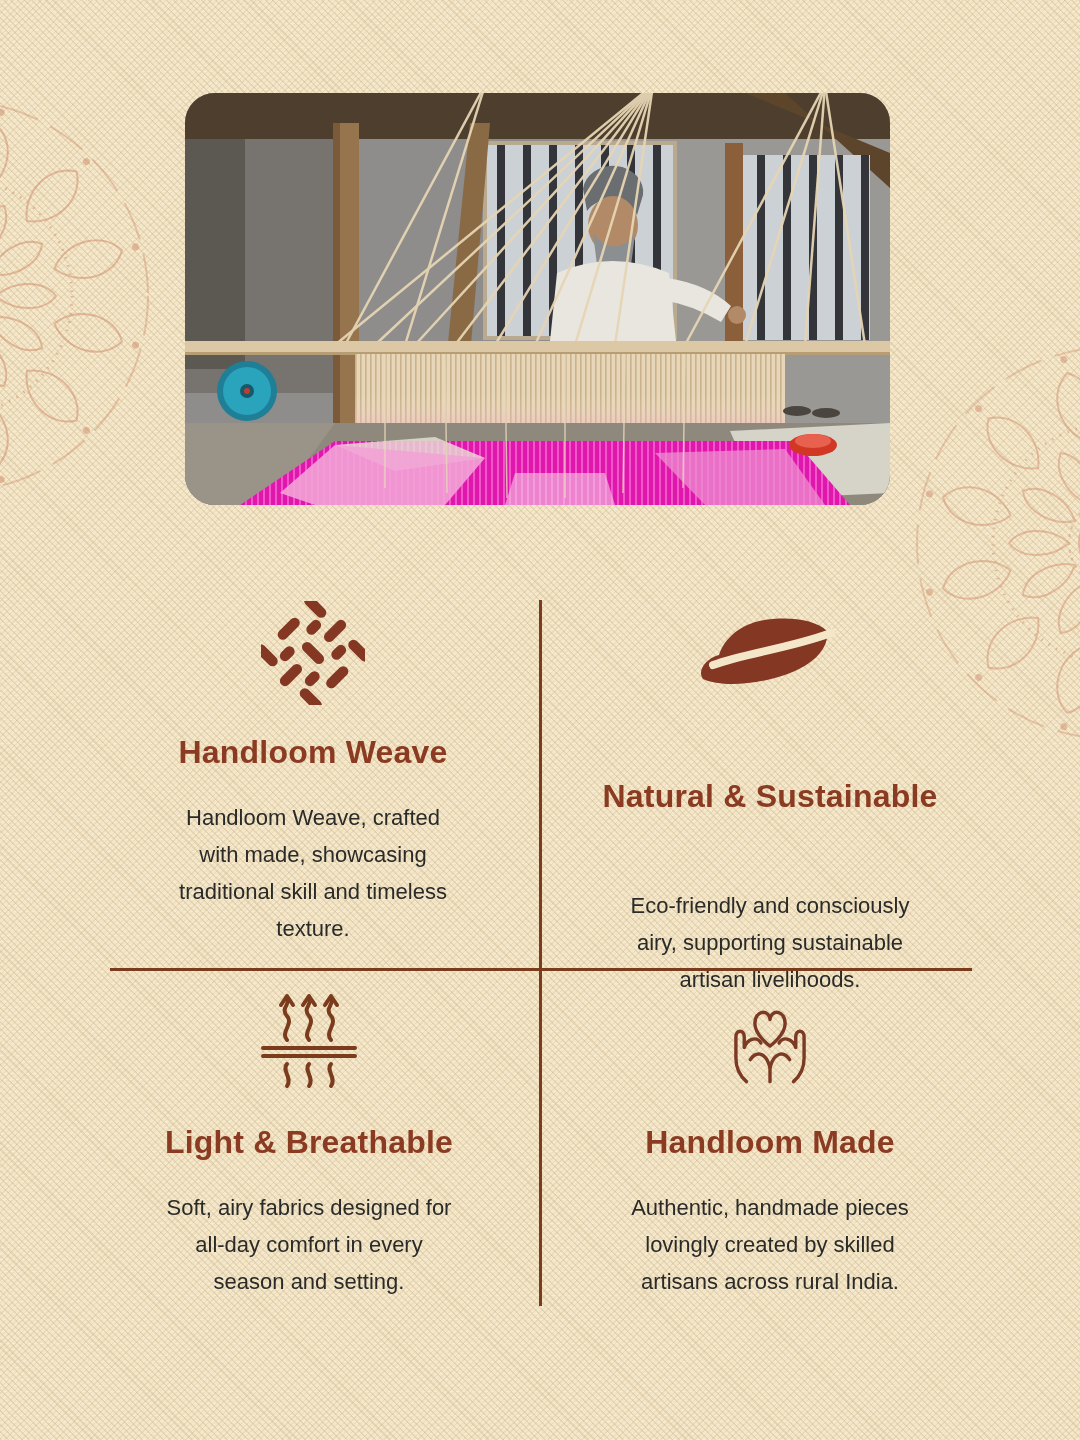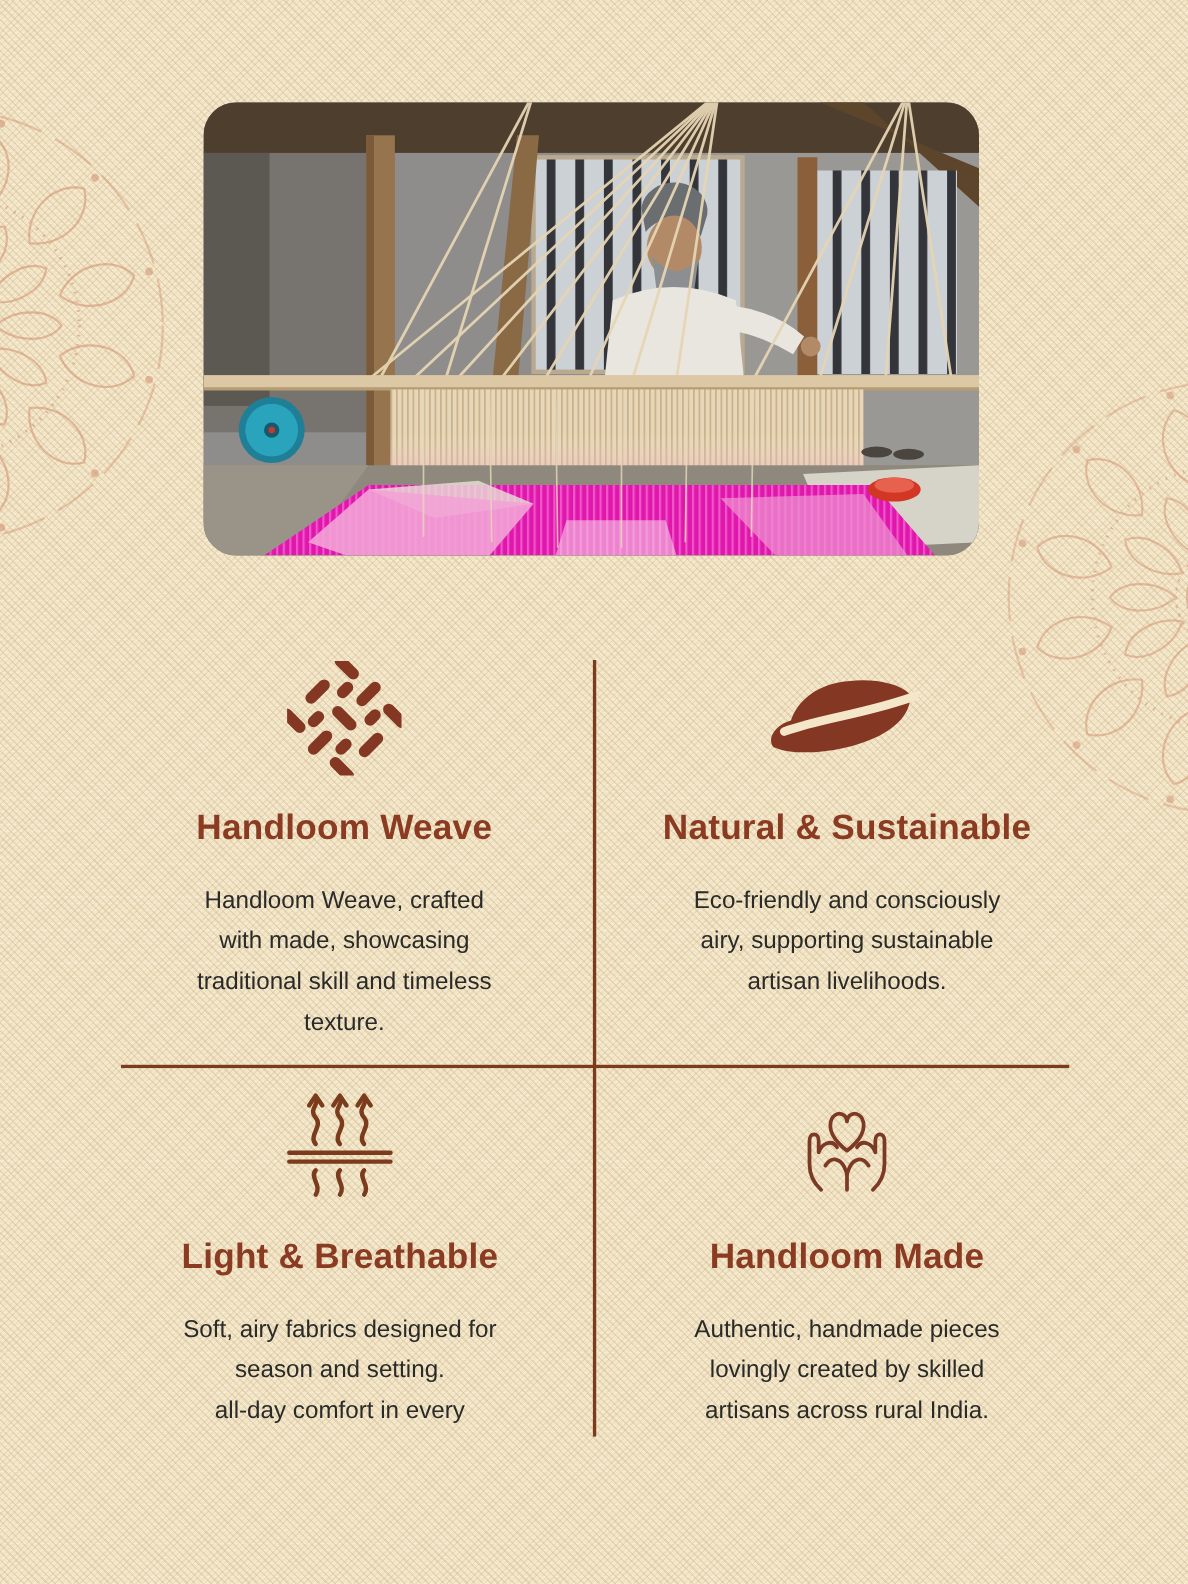--- a/index.html
+++ b/index.html
@@ -20,21 +20,21 @@
   .photo{
     position:absolute;left:185px;top:93px;width:705px;height:412px;
     border-radius:30px;overflow:hidden;background:#8e8d8b;
   }
 
   .divider-v{position:absolute;left:539px;top:600px;width:3px;height:706px;background:#7b3b1d;}
   .divider-h{position:absolute;left:110px;top:968px;width:862px;height:3px;background:#7b3b1d;}
 
   .cell{position:absolute;width:430px;display:flex;flex-direction:column;align-items:center;text-align:center;}
   #cell-1{left:98px;top:598px;}
-  #cell-2{left:555px;top:598px;}
+  #cell-2{left:555px;top:598px;gap:44px;}
   #cell-3{left:94px;top:988px;align-items:center;}
   #cell-4{left:555px;top:988px;}
   .icon-box{height:110px;display:flex;align-items:center;justify-content:center;}
   .title{margin:26px 0 0;font-size:32px;font-weight:700;color:#8a3b22;letter-spacing:.2px;}
   .desc{margin:28px 0 0;}
   .desc div{font-size:22px;line-height:37px;color:#2a2a28;}
 </style>
 </head>
 <body>
 
@@ -242,22 +242,22 @@
       <path d="M74,48 C67,40 81,32 74,24 C67,16 78,12 74,6"></path>
       <path d="M68,13 L74,4 L80,13"></path>
       <path d="M30,72 C24,78 36,86 30,94"></path>
       <path d="M52,72 C46,78 58,86 52,94"></path>
       <path d="M74,72 C68,78 80,86 74,94"></path>
     </svg>
   </div>
   <h2 class="title">Light &amp; Breathable</h2>
   <div class="desc">
     <div>Soft, airy fabrics designed for</div>
+    <div>all-day comfort in every</div>
     <div>season and setting.</div>
-    <div>all-day comfort in every</div>
   </div>
 </div>
 
 <div class="cell" id="cell-4">
   <div class="icon-box">
     <svg width="100" height="94" viewBox="0 0 132 120" fill="none" stroke="#7c3a24" stroke-width="4.5" stroke-linecap="round" stroke-linejoin="round">
       <path d="M66,64 C66,64 46,50 46,34 C46,22 56,16 63,22 C65,24 66,26 66,29 C66,26 67,24 69,22 C76,16 86,22 86,34 C86,50 66,64 66,64 Z"></path>
       <g>
         <path d="M35,111 C26,103 21,92 21,80 L21,52 C21,42 32,42 32,52 L32,66 C36,55 48,50 54,60"></path>
         <path d="M40,82 C48,70 58,74 63,84 L66,92"></path>

